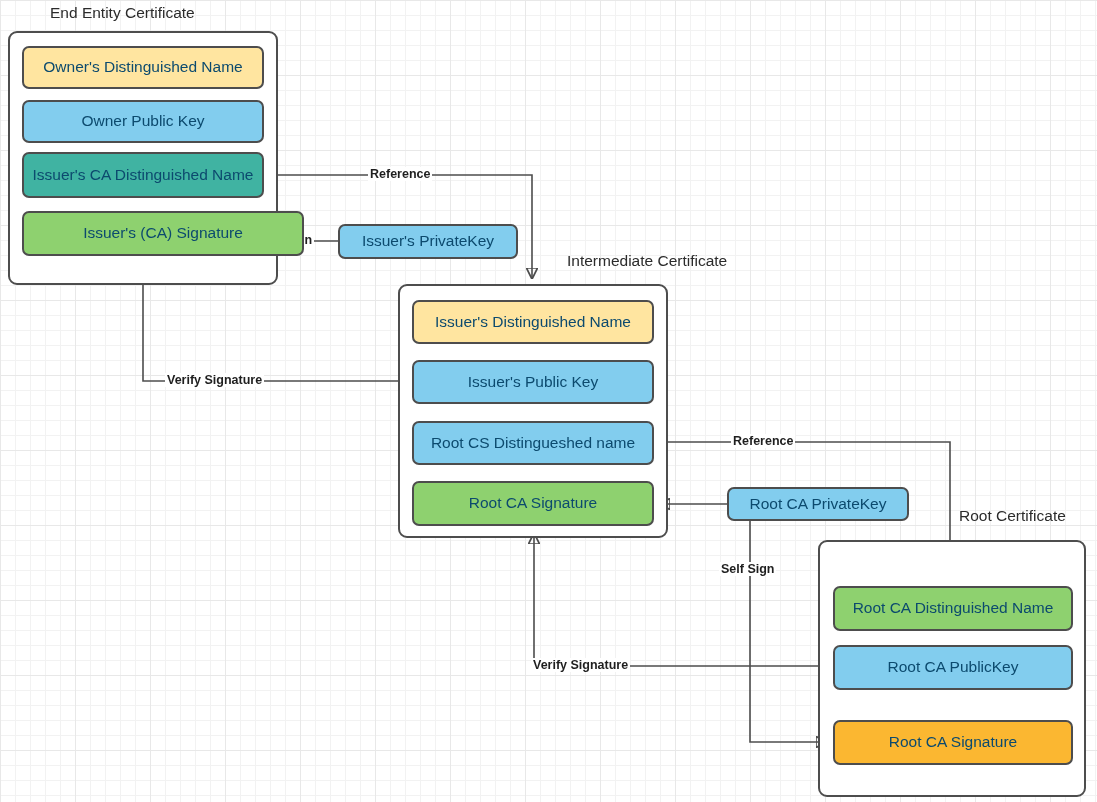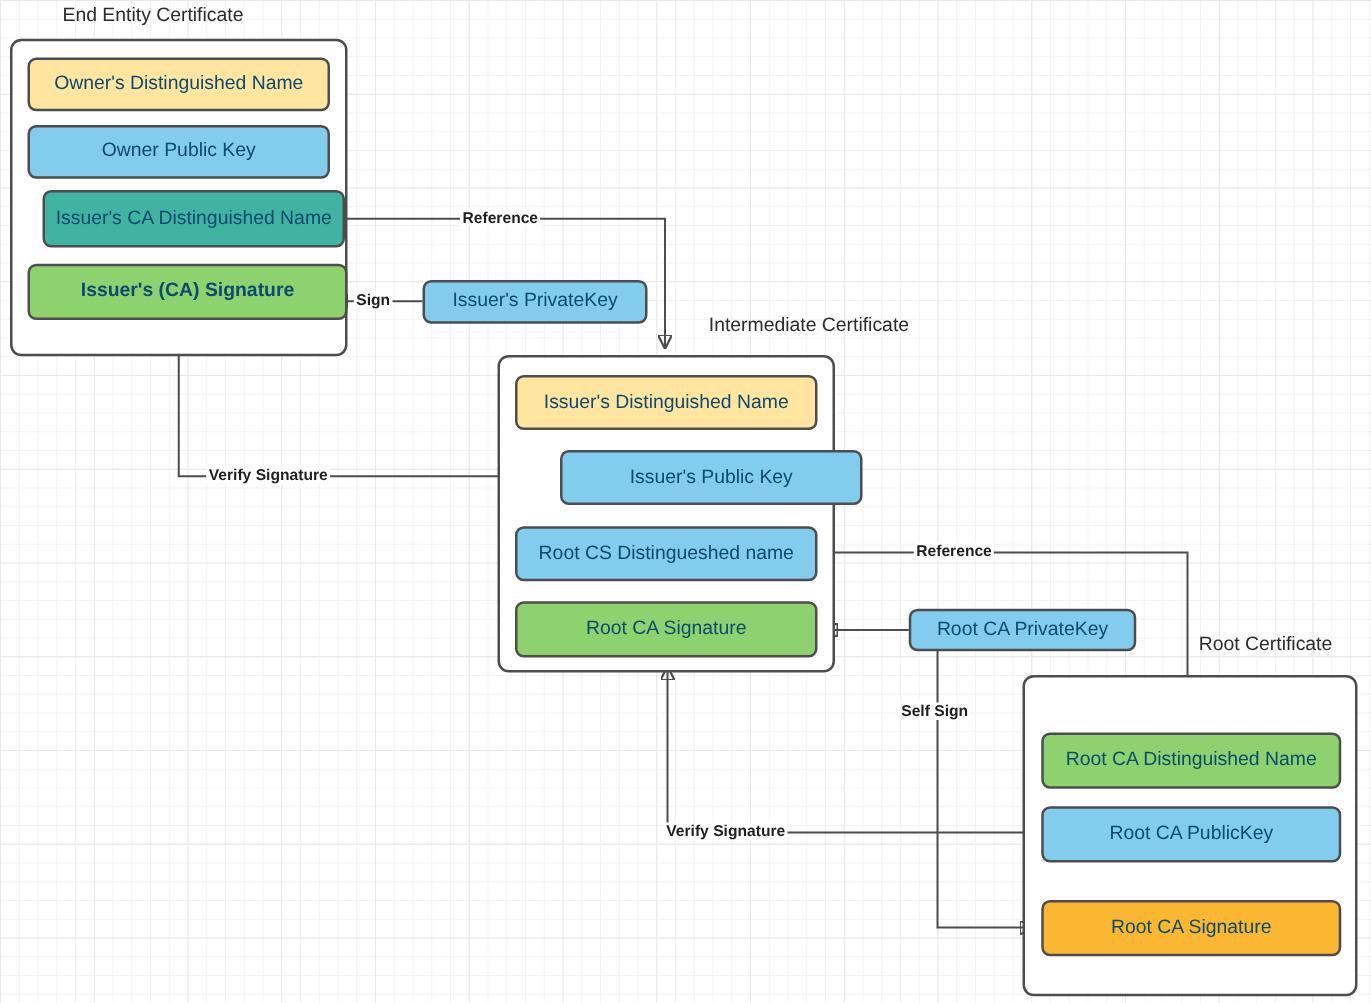--- a/index.html
+++ b/index.html
@@ -115,33 +115,33 @@
   <div class="edge-label" style="left:531px; top:658px;">Verify Signature</div>
 
   <div class="cert-title" style="left:50px; top:4px;">End Entity Certificate</div>
 
   <div class="container-box" style="left:8px; top:31px; width:270px; height:254px;"></div>
 
   <div class="field-box" style="left:22px; top:46px; width:242px; height:43px; background:#ffe5a0;">Owner's Distinguished Name</div>
 
   <div class="field-box" style="left:22px; top:100px; width:242px; height:43px; background:#82cdee;">Owner Public  Key</div>
 
-  <div class="field-box" style="left:22px; top:152px; width:242px; height:46px; background:#40b3a2;margin-left:12px;">Issuer's CA Distinguished Name</div>
+  <div class="field-box" style="left:22px; top:152px; width:242px; height:46px; background:#40b3a2;">Issuer's CA Distinguished Name</div>
 
-  <div class="field-box" style="left:22px; top:211px; width:256px; height:45px; background:#8ed16f;font-weight:bold;">Issuer's (CA) Signature</div>
+  <div class="field-box" style="left:22px; top:211px; width:282px; height:45px; background:#8ed16f;">Issuer's (CA) Signature</div>
 
   <div class="field-box" style="left:338px; top:224px; width:180px; height:35px; background:#82cdee;text-align:center;">Issuer's PrivateKey</div>
 
   <div class="cert-title" style="left:567px; top:252px;">Intermediate Certificate</div>
 
   <div class="container-box" style="left:398px; top:284px; width:270px; height:254px;"></div>
 
   <div class="field-box" style="left:412px; top:300px; width:242px; height:44px; background:#ffe5a0;">Issuer's Distinguished Name</div>
 
-  <div class="field-box" style="left:412px; top:360px; width:242px; height:44px; background:#82cdee;margin-left:36px;">Issuer's Public  Key</div>
+  <div class="field-box" style="left:412px; top:360px; width:242px; height:44px; background:#82cdee;">Issuer's Public  Key</div>
 
   <div class="field-box" style="left:412px; top:421px; width:242px; height:44px; background:#82cdee;">Root CS Distingueshed name</div>
 
   <div class="field-box" style="left:412px; top:481px; width:242px; height:45px; background:#8ed16f;">Root CA Signature</div>
 
   <div class="field-box" style="left:727px; top:487px; width:182px; height:34px; background:#82cdee;">Root CA PrivateKey</div>
 
   <div class="cert-title" style="left:959px; top:507px;">Root Certificate</div>
 
   <div class="container-box" style="left:818px; top:540px; width:268px; height:257px;"></div>

